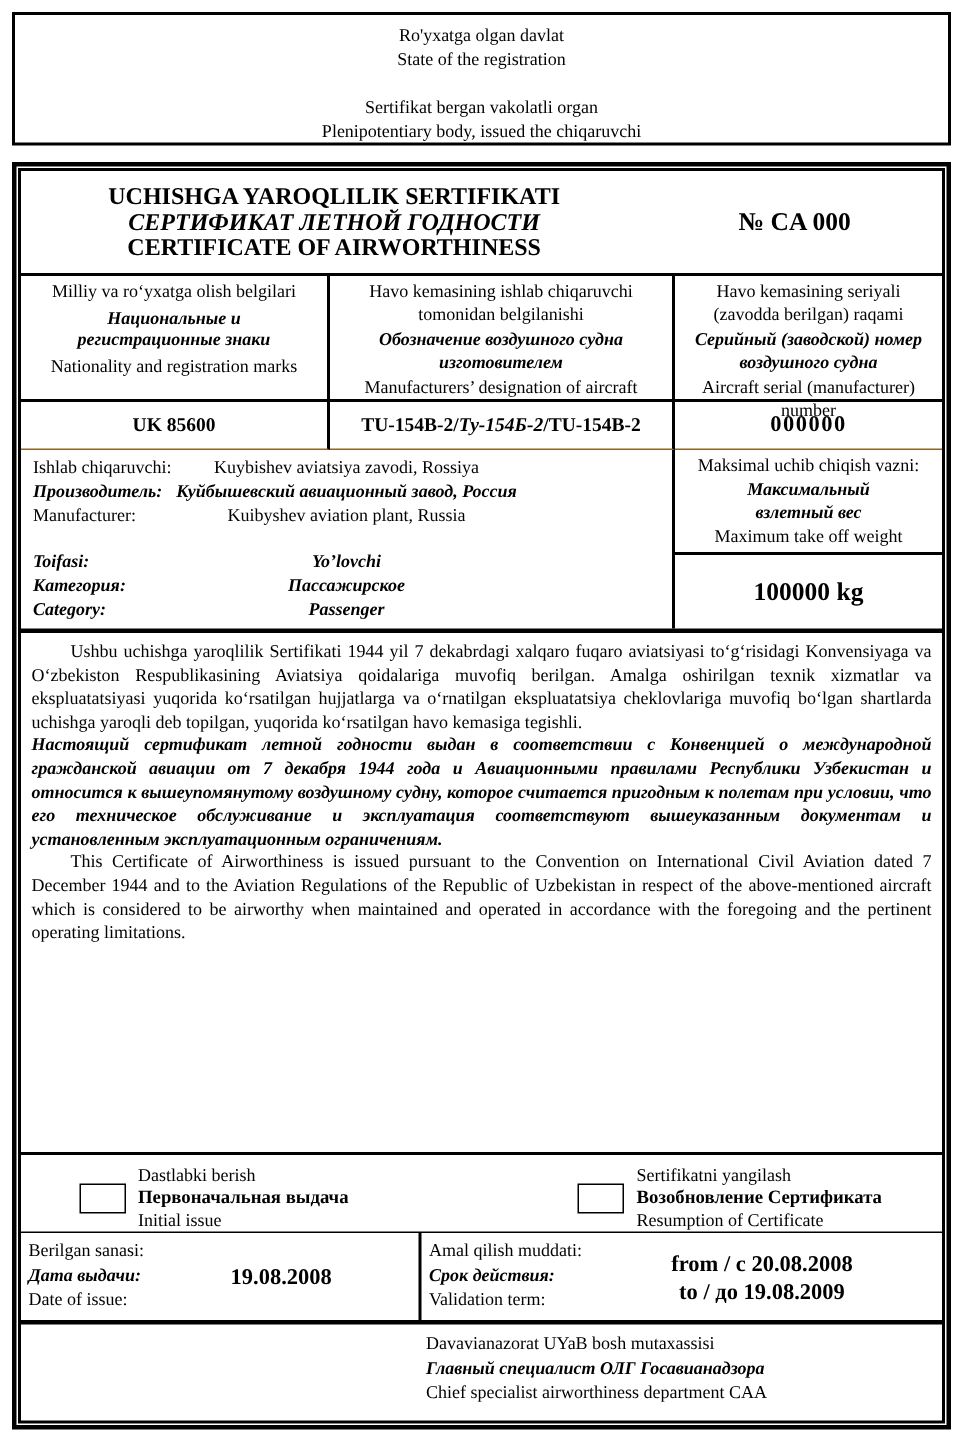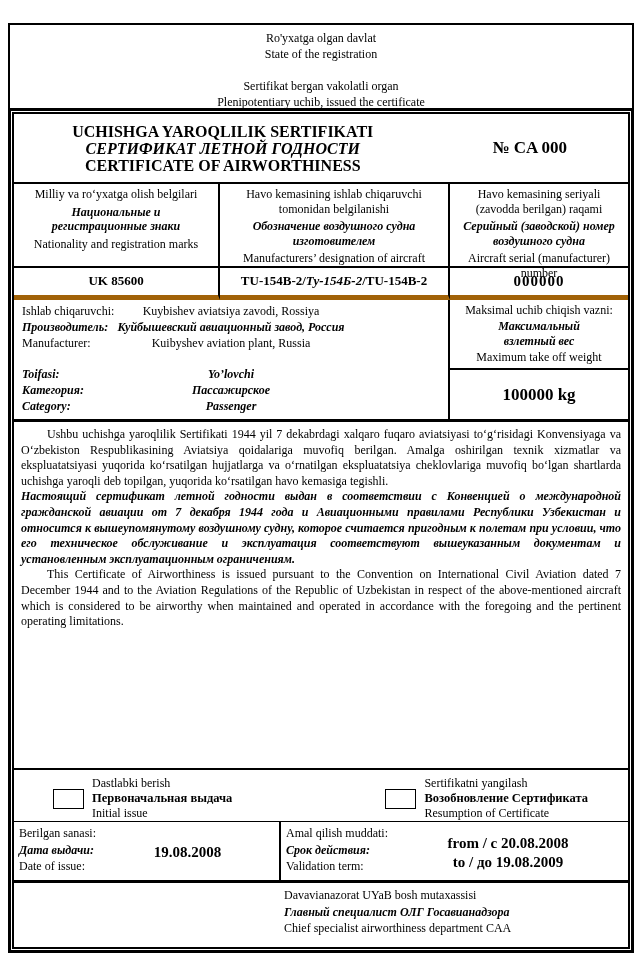--- a/index.html
+++ b/index.html
@@ -6,21 +6,21 @@
   html,body { background:#ffffff; }
   body {
     width:642px; height:961px;
     font-family:"Liberation Serif","DejaVu Serif",serif;
     font-size:12px; color:#000; position:relative;
   }
   .bi { font-weight:bold; font-style:italic; }
 
   
   .top-box {
-    position:absolute; left:8px; top:23px; width:626px; height:89px;
+    position:absolute; left:8px; top:8px; width:626px; height:89px;
     border:2px solid #000; text-align:center; padding-top:5px; line-height:16px;
   }
   .top-box .gap { height:16px; }
 
   
   .cert-outer {
     position:absolute; left:8px; top:108px; width:626px; height:845px;
     border:3px solid #000; padding:1px; background:#fff;
   }
   .cert-inner { width:100%; height:100%; border:2px solid #000; overflow:hidden; }
@@ -31,21 +31,21 @@
   .title-ru { font-style:italic; }
   .cert-number { flex:1; text-align:center; font-weight:bold; font-size:17px; }
 
   
   .reg-grid { display:grid; grid-template-columns:206px 230px 1fr; }
   .reg-cell { padding:3px 12px; text-align:center; line-height:14.5px; border-right:2px solid #000; }
   .reg-cell.last { border-right:none; }
   .reg-cell .ru-lbl { font-weight:bold; font-style:italic; padding:3px 0; }
   .reg-head { height:84px; border-bottom:2px solid #000; }
   .reg-val {
-    height:32px; border-bottom:5px solid #a16207; display:flex;
+    height:32px; border-bottom:1px solid #a16207; display:flex;
     align-items:center; justify-content:center; font-weight:bold; font-size:13px;
   }
   .reg-val.serial { font-size:15px; letter-spacing:1px; }
 
   
   .manu-row { display:grid; grid-template-columns:436px 1fr; border-bottom:3px solid #000; }
   .manu-left { border-right:2px solid #000; padding:3px 0 4px 0; }
   .manu-line { position:relative; line-height:16px; min-height:16px; }
   .manu-line .lab { position:absolute; left:8px; top:0; }
   .manu-line .val { text-align:center; width:100%; }
@@ -83,21 +83,21 @@
   .sig-right { position:absolute; left:272px; right:8px; top:76px; border-top:2px solid #000; text-align:center; padding-top:2px; line-height:16px; }
 </style>
 </head>
 <body>
 
 <div class="top-box">
   <div>Ro'yxatga olgan davlat</div>
   <div>State of the registration</div>
   <div class="gap"></div>
   <div>Sertifikat bergan vakolatli organ</div>
-  <div>Plenipotentiary uchib, issued the certificate</div>
+  <div>Plenipotentiary body, issued the chiqaruvchi</div>
 </div>
 
 <div class="cert-outer">
 <div class="cert-inner">
 
   <div class="title-row">
     <div class="title-block">
       <div>UCHISHGA YAROQLILIK SERTIFIKATI</div>
       <div class="title-ru">СЕРТИФИКАТ ЛЕТНОЙ ГОДНОСТИ</div>
       <div>CERTIFICATE OF AIRWORTHINESS</div>

